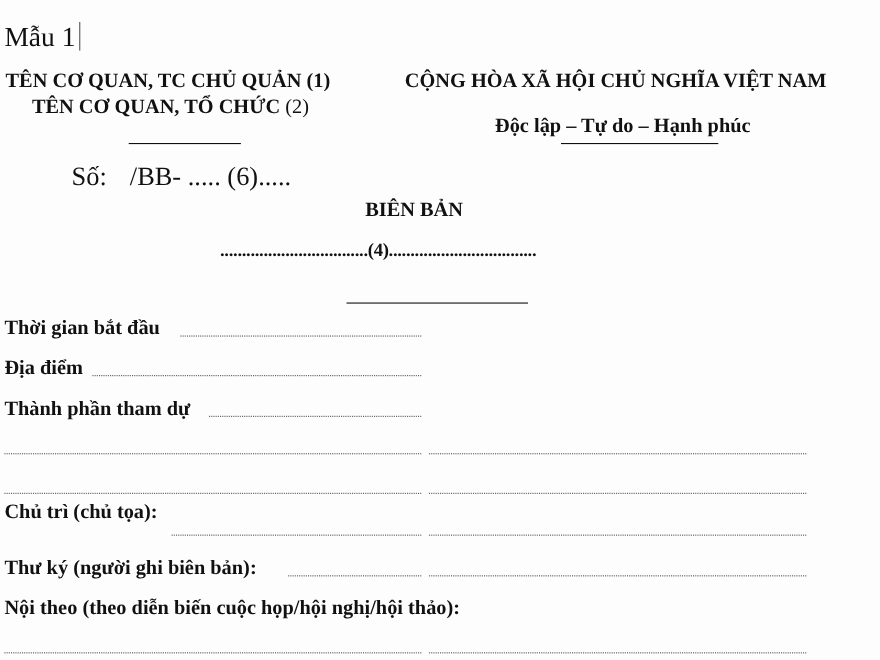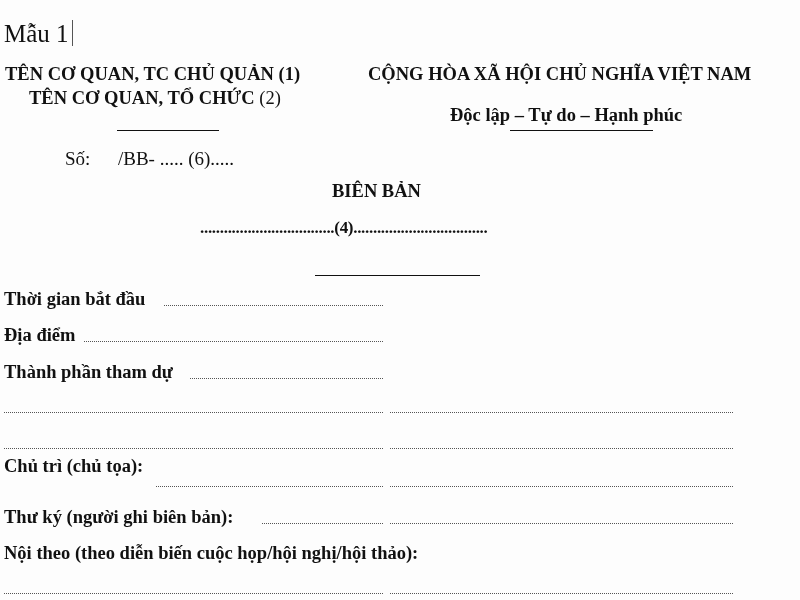--- a/index.html
+++ b/index.html
@@ -4,21 +4,21 @@
 <style>
   html,body{margin:0;padding:0;}
   body{width:800px;height:600px;background:#fdfdfd;position:relative;overflow:hidden;
        font-family:"Liberation Serif","DejaVu Serif",serif;color:#111;}
   .abs{position:absolute;white-space:nowrap;}
   .b{font-weight:bold;}
   .title{left:4px;top:20px;font-size:25px;font-weight:normal;}
   .caret{display:inline-block;width:1px;height:26px;background:#555;vertical-align:-4px;margin-left:3px;}
   .hdr{font-size:18.5px;font-weight:bold;}
   .rule{position:absolute;height:1.4px;background:#111;}
-  .body{font-size:19px;}
+  .body{font-size:24px;}
   .dots{position:absolute;border-bottom:1.6px dotted #555;height:0;}
   .lbl{position:absolute;font-size:18.5px;white-space:nowrap;font-weight:bold;}
 </style>
 </head>
 <body>
 
 <div class="abs title"><span>Mẫu 1</span><span class="caret"></span></div>
 
 <div class="abs hdr" style="left:5px;top:64px;">TÊN CƠ QUAN, TC CHỦ QUẢN (1)</div>
 <div class="abs hdr" style="left:29px;top:88px;"><span>TÊN CƠ QUAN, TỔ CHỨC</span> <span style="font-weight:normal">(2)</span></div>

